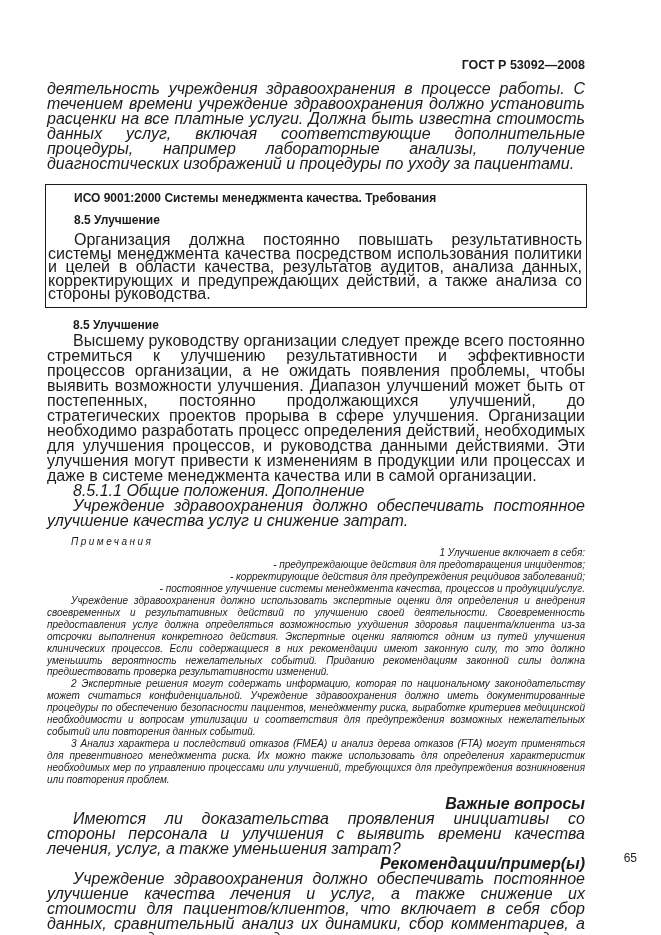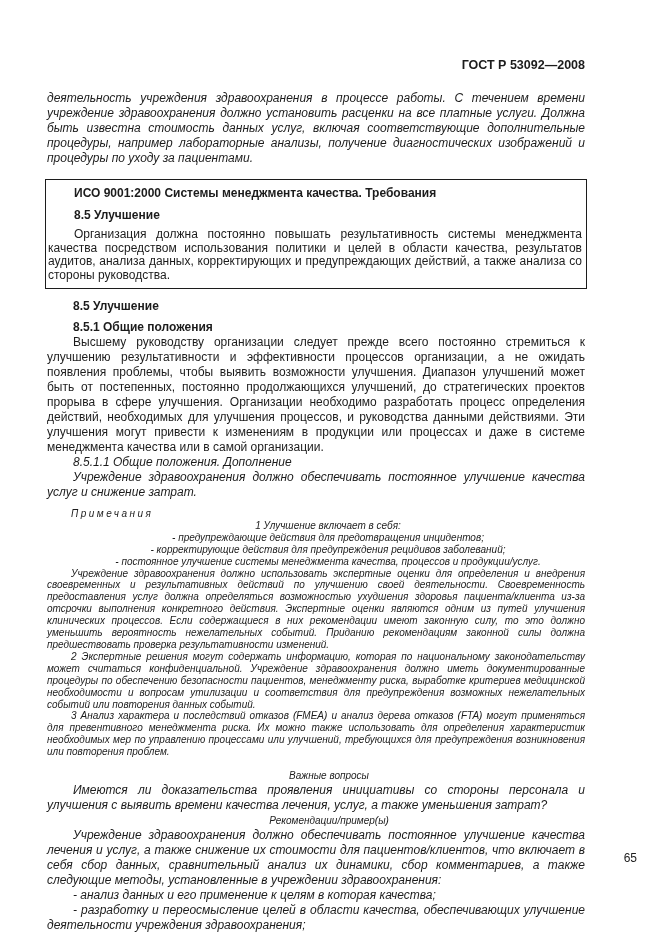--- a/index.html
+++ b/index.html
@@ -14,25 +14,25 @@
     box-sizing: border-box;
     padding-top: 58px;
   }
   .content { width: 538px; margin-left: 47px; }
   .running-header {
     width: 538px; margin-left: 47px;
     text-align: right;
     font-weight: bold;
     font-size: 12.5px;
     line-height: 15px;
-    margin-bottom: 18px;
+    margin-bottom: 8px;
   }
   p { margin: 0; }
   .main {
-    font-size: 12px;
+    font-size: 16px;
     line-height: 15px;
     text-align: justify;
     text-indent: 26px;
   }
   .noindent { text-indent: 0; }
   .italic { font-style: italic; }
   .h-bold {
     font-weight: bold;
     font-size: 12px;
     line-height: 15px;
@@ -52,29 +52,29 @@
   .quote-box .main { line-height: 13.5px; }
   .sec-h1 { margin-top: 10px; }
   .sec-h2 { margin-top: 6px; }
   .notes {
     margin-top: 8px;
     font-style: italic;
     font-size: 10px;
     line-height: 11.9px;
   }
   .notes p { text-align: justify; text-indent: 24px; }
-  .notes .note-item { text-align: center; }
+  .notes .note-item { text-align: right; }
   .notes-label { letter-spacing: 2.5px; text-align: left; }
   .bi {
-    font-weight: normal;
+    font-weight: bold;
     font-style: italic;
-    font-size: 10px;
+    font-size: 16px;
     line-height: 15px;
     text-indent: 26px;
-    text-align: center;
+    text-align: right;
     margin-top: 10px;
   }
   .bi.tight { margin-top: 0; }
   .page-number {
     position: absolute;
     top: 838px;
     right: 24px;
     font-size: 12px;
     line-height: 15px;
     margin-top: 13px;
@@ -91,21 +91,20 @@
 
     <p class="main italic noindent">деятельность учреждения здравоохранения в процессе работы. С течением времени учреждение здравоохранения должно установить расценки на все платные услуги. Должна быть известна стоимость данных услуг, включая соответствующие дополнительные процедуры, например лабораторные анализы, получение диагностических изображений и процедуры по уходу за пациентами.</p>
 
     <div class="quote-box">
       <p class="h-bold box-title">ИСО 9001:2000 Системы менеджмента качества. Требования</p>
       <p class="h-bold box-h1">8.5 Улучшение</p>
       <p class="main">Организация должна постоянно повышать результативность системы менеджмента качества посредством использования политики и целей в области качества, результатов аудитов, анализа данных, корректирующих и предупреждающих действий, а также анализа со стороны руководства.</p>
     </div>
 
     <p class="h-bold sec-h1">8.5 Улучшение</p>
-    <p class="h-bold sec-h2">8.5.1 Общие положения</p>
     <p class="main">Высшему руководству организации следует прежде всего постоянно стремиться к улучшению результативности и эффективности процессов организации, а не ожидать появления проблемы, чтобы выявить возможности улучшения. Диапазон улучшений может быть от постепенных, постоянно продолжающихся улучшений, до стратегических проектов прорыва в сфере улучшения. Организации необходимо разработать процесс определения действий, необходимых для улучшения процессов, и руководства данными действиями. Эти улучшения могут привести к изменениям в продукции или процессах и даже в системе менеджмента качества или в самой организации.</p>
     <p class="main italic">8.5.1.1 Общие положения. Дополнение</p>
     <p class="main italic">Учреждение здравоохранения должно обеспечивать постоянное улучшение качества услуг и снижение затрат.</p>
 
     <div class="notes">
       <p class="notes-label">Примечания</p>
       <p class="note-item">1 Улучшение включает в себя:</p>
       <p class="note-item">- предупреждающие действия для предотвращения инцидентов;</p>
       <p class="note-item">- корректирующие действия для предупреждения рецидивов заболеваний;</p>
       <p class="note-item">- постоянное улучшение системы менеджмента качества, процессов и продукции/услуг.</p>

